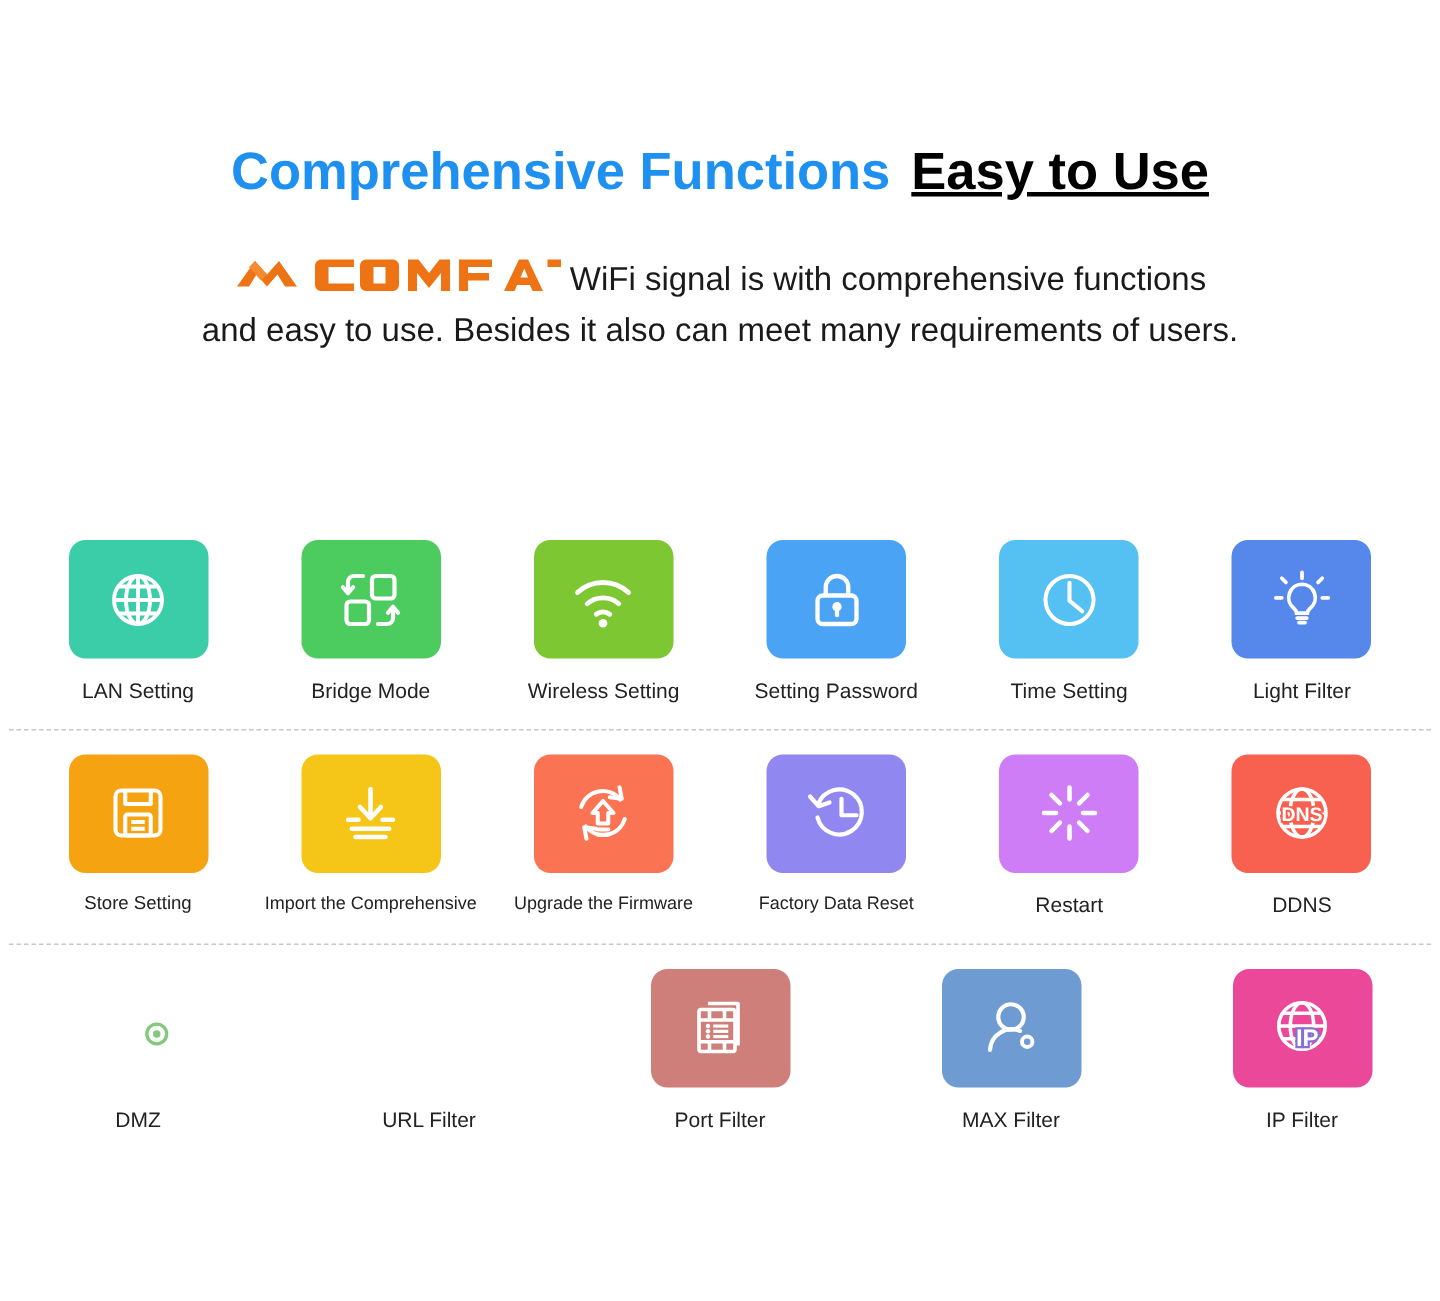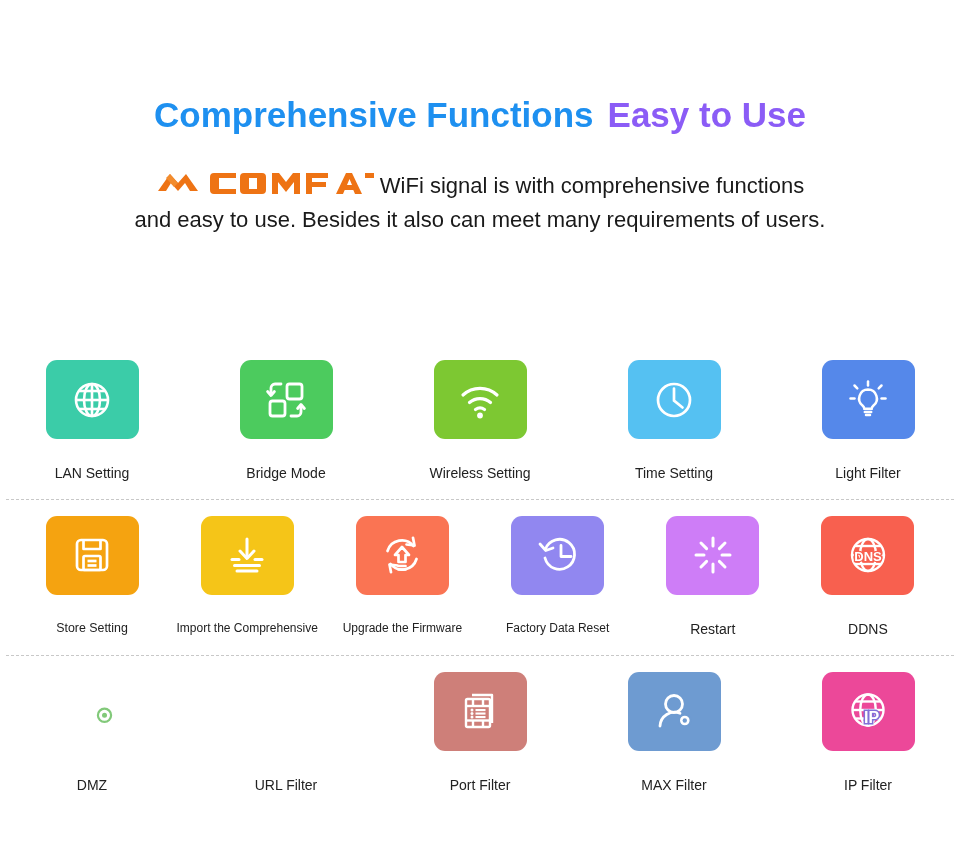--- a/index.html
+++ b/index.html
@@ -24,22 +24,23 @@
     font-size: 35px;
     font-weight: bold;
     line-height: 1.1;
     white-space: nowrap;
   }
   .headline .hl-blue {
     color: #1E90F0;
     text-align: center;
   }
   .headline .hl-black {
-    color: #8b5cf6;
+    color: #000000;
     margin-left: 14px;
+    text-decoration: underline;
   }
 
   .subcopy {
     margin-top: 34px;
     font-size: 22px;
     color: #1a1a1a;
     line-height: 1.55;
     padding: 0 20px;
   }
   .subcopy .line {
@@ -81,21 +82,21 @@
     height: 79px;
     border-radius: 11px;
     display: flex;
     align-items: center;
     justify-content: center;
   }
   .tile svg {
     display: block;
   }
   .cell-label {
-    margin-top: 26px;
+    margin-top: 13px;
     font-size: 14px;
     color: #222222;
     text-align: center;
     white-space: nowrap;
     line-height: 1.2;
   }
   .cell-label.small {
     font-size: 12.4px;
   }
   .cell-label.tiny {
@@ -182,20 +183,33 @@
             <path d="M7 19 A25 25 0 0 1 41 19"></path>
             <path d="M13.5 26.5 A16 16 0 0 1 34.5 26.5"></path>
             <path d="M19.5 33.5 A7.5 7.5 0 0 1 28.5 33.5"></path>
           </g>
           <circle cx="24" cy="39.5" r="2.9" fill="#fff"></circle>
         </svg>
       </div>
       <div class="cell-label">Wireless Setting</div>
     </div>
 
+    <div class="cell">
+      <div class="tile" style="background: rgb(74, 163, 245);">
+        <svg width="48" height="48" viewBox="0 0 48 48">
+          <g fill="none" stroke="#fff" stroke-width="2.9" stroke-linejoin="round">
+            <rect x="11" y="21" width="26" height="19" rx="3.5"></rect>
+            <path d="M16.5 21 v-5.5 a7.5 7.5 0 0 1 15 0 v5.5"></path>
+          </g>
+          <circle cx="24" cy="28.5" r="3.1" fill="#fff"></circle>
+          <rect x="22.6" y="29" width="2.8" height="6.5" rx="1.3" fill="#fff"></rect>
+        </svg>
+      </div>
+      <div class="cell-label">Setting Password</div>
+    </div>
 
     <div class="cell">
       <div class="tile" style="background: rgb(85, 193, 242);">
         <svg width="48" height="48" viewBox="0 0 48 48">
           <g fill="none" stroke="#fff" stroke-width="2.7" stroke-linecap="round">
             <circle cx="24" cy="24" r="16"></circle>
             <path d="M24 12.5 v12 l8.5 7"></path>
           </g>
         </svg>
       </div>

